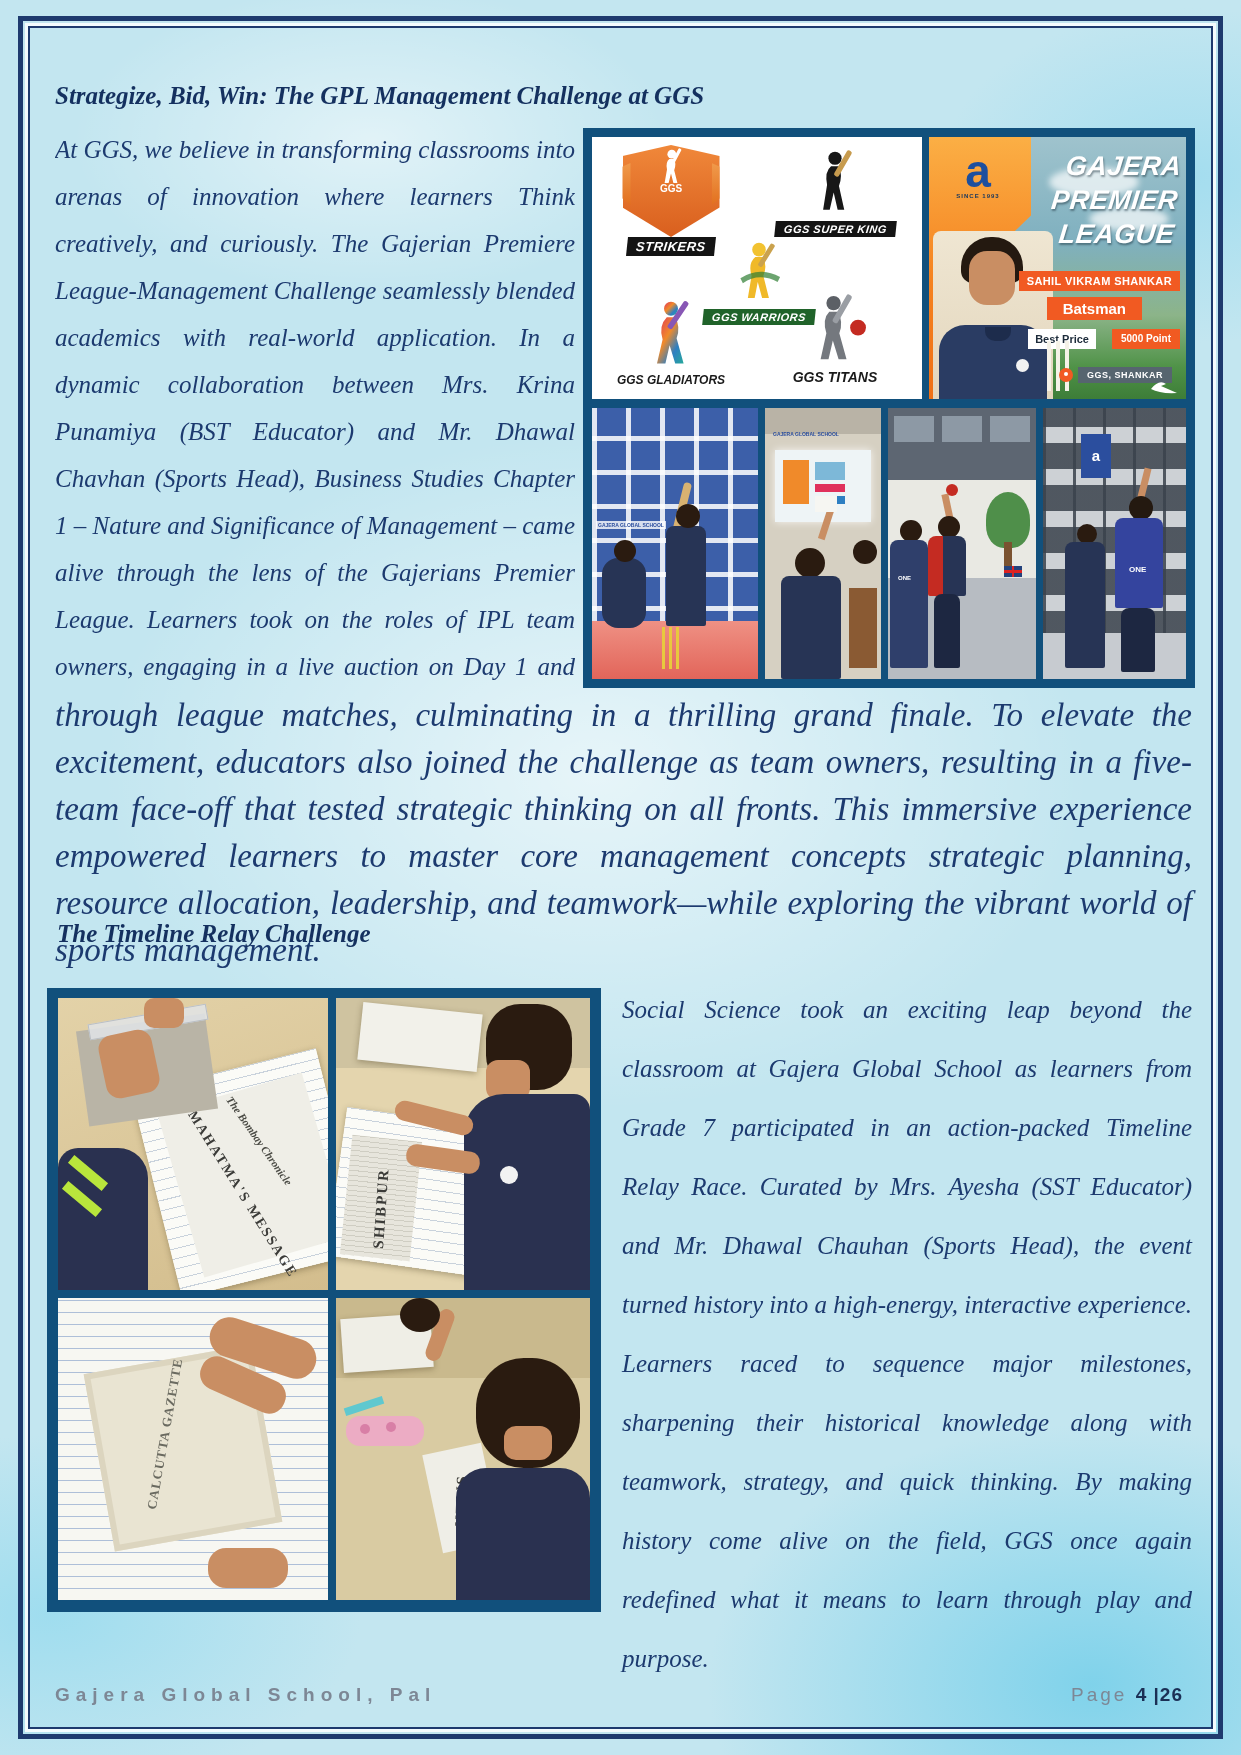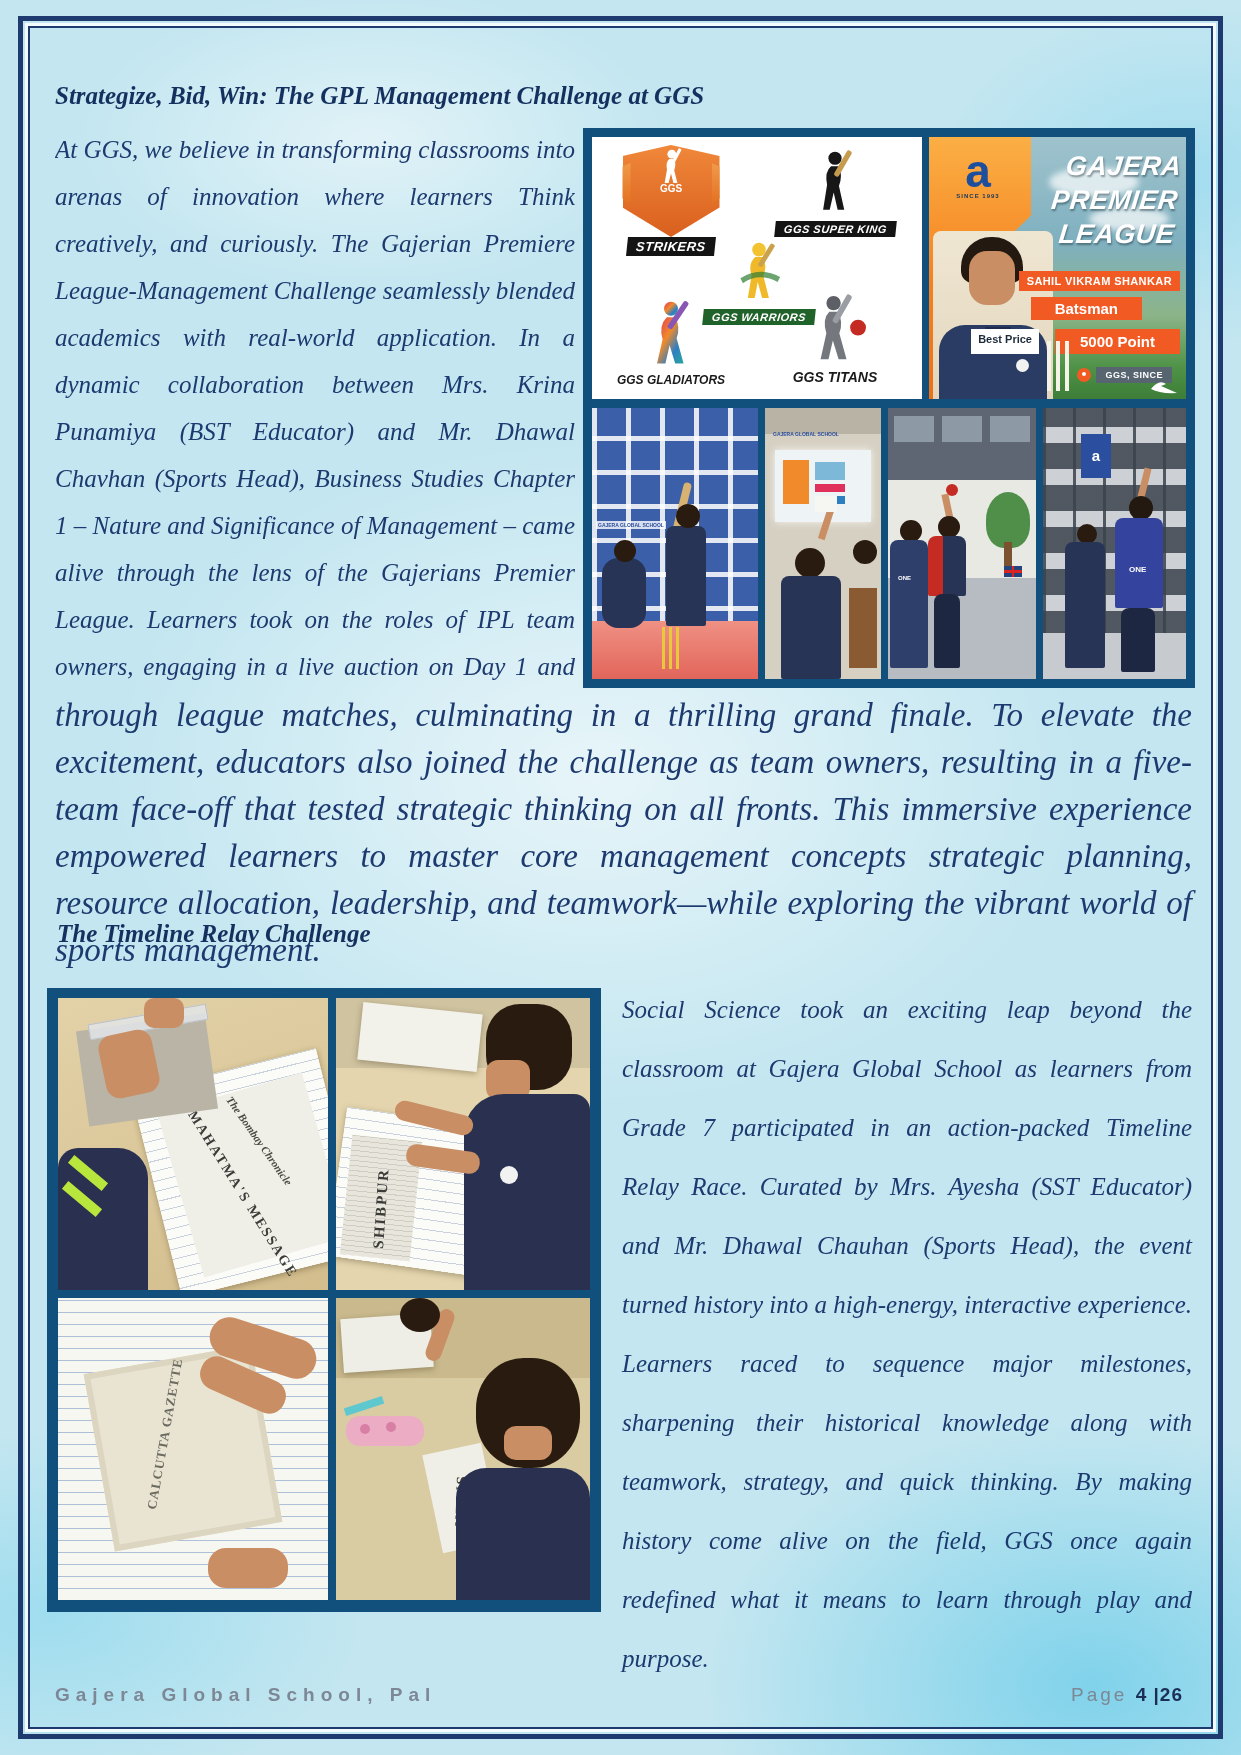--- a/index.html
+++ b/index.html
@@ -85,24 +85,24 @@
   .boy-badge{ position:absolute; right:18px; top:34px; width:13px; height:13px; background:#f2f2f2; border-radius:50%; }
   .gpl-title{
     position:absolute; right:8px; top:12px; width:160px; text-align:right;
     font-family:"Liberation Sans",sans-serif; font-weight:bold; font-style:italic;
     color:#fff; font-size:27px; line-height:34px; letter-spacing:.5px;
     text-shadow:1px 2px 2px rgba(20,40,50,.45); transform:skewX(-6deg);
   }
   .tag{ position:absolute; font-family:"Liberation Sans",sans-serif; font-weight:bold; color:#fff; white-space:nowrap; }
   .tag.orange{ background:#f15a22; }
   .name-tag{ right:6px; top:134px; font-size:11px; letter-spacing:.4px; padding:4px 8px; }
-  .role-tag{ right:44px; top:160px; font-size:15px; padding:3px 24px; }
+  .role-tag{ right:44px; top:160px; font-size:15px; padding:3px 16px; }
   .price-row{ position:absolute; right:6px; top:192px; display:flex; gap:16px; }
   .price-label{ background:#fff; color:#1d2b3a; font-family:"Liberation Sans",sans-serif; font-weight:bold; font-size:11px; padding:4px 7px; }
-  .price-value{ background:#f15a22; color:#fff; font-family:"Liberation Sans",sans-serif; font-weight:bold; font-size:15px; padding:4px 25px; }
+  .price-value{ background:#f15a22; color:#fff; font-family:"Liberation Sans",sans-serif; font-weight:bold; font-size:10px; padding:4px 9px; }
   .venue-row{ position:absolute; right:14px; top:230px; display:flex; align-items:center; gap:5px; }
   .pin{ width:14px; height:14px; border-radius:50%; background:#f15a22; position:relative; }
   .pin::after{ content:""; position:absolute; left:5px; top:4px; width:4px; height:4px; background:#fff; border-radius:50%; }
   .venue-tag{ background:#56656f; color:#fff; font-family:"Liberation Sans",sans-serif; font-weight:bold; font-size:9px; letter-spacing:.5px; padding:3px 9px; }
   .stumps{ position:absolute; left:118px; top:204px; width:34px; height:50px; }
   .stump{ position:absolute; top:0; width:4px; height:50px; background:#f5f2e8; }
   .bird{ position:absolute; right:8px; bottom:4px; }
 
   
   .ph{ position:absolute; top:280px; height:271px; overflow:hidden; }
@@ -273,21 +273,21 @@
         <div class="price-label">Best Price</div>
         <div class="price-value">5000 Point</div>
       </div>
       <div class="stumps">
         <div class="stump" style="left:0;"></div>
         <div class="stump" style="left:9px;"></div>
         <div class="stump" style="left:18px;"></div>
       </div>
       <div class="venue-row">
         <div class="pin"></div>
-        <div class="venue-tag">GGS, SINCE</div>
+        <div class="venue-tag">GGS, SHANKAR</div>
       </div>
       <svg class="bird" width="28" height="18" viewBox="0 0 28 18">
         <path d="M1 12 Q9 2 16 7 L11 9 L27 16 Q10 17 1 12 Z" fill="#ffffff"></path>
       </svg>
     </div>
 
     <div class="ph photo1 panel">
       <div class="tinytext" style="left:4px; top:96px; font-size:5px; color:#2b4e9e; background:rgba(255,255,255,.8); padding:1px 2px;">GAJERA GLOBAL SCHOOL</div>
       <div class="floor"></div>
       <div class="fig" style="left:10px; top:150px; width:44px; height:70px; border-radius:16px;"></div>

